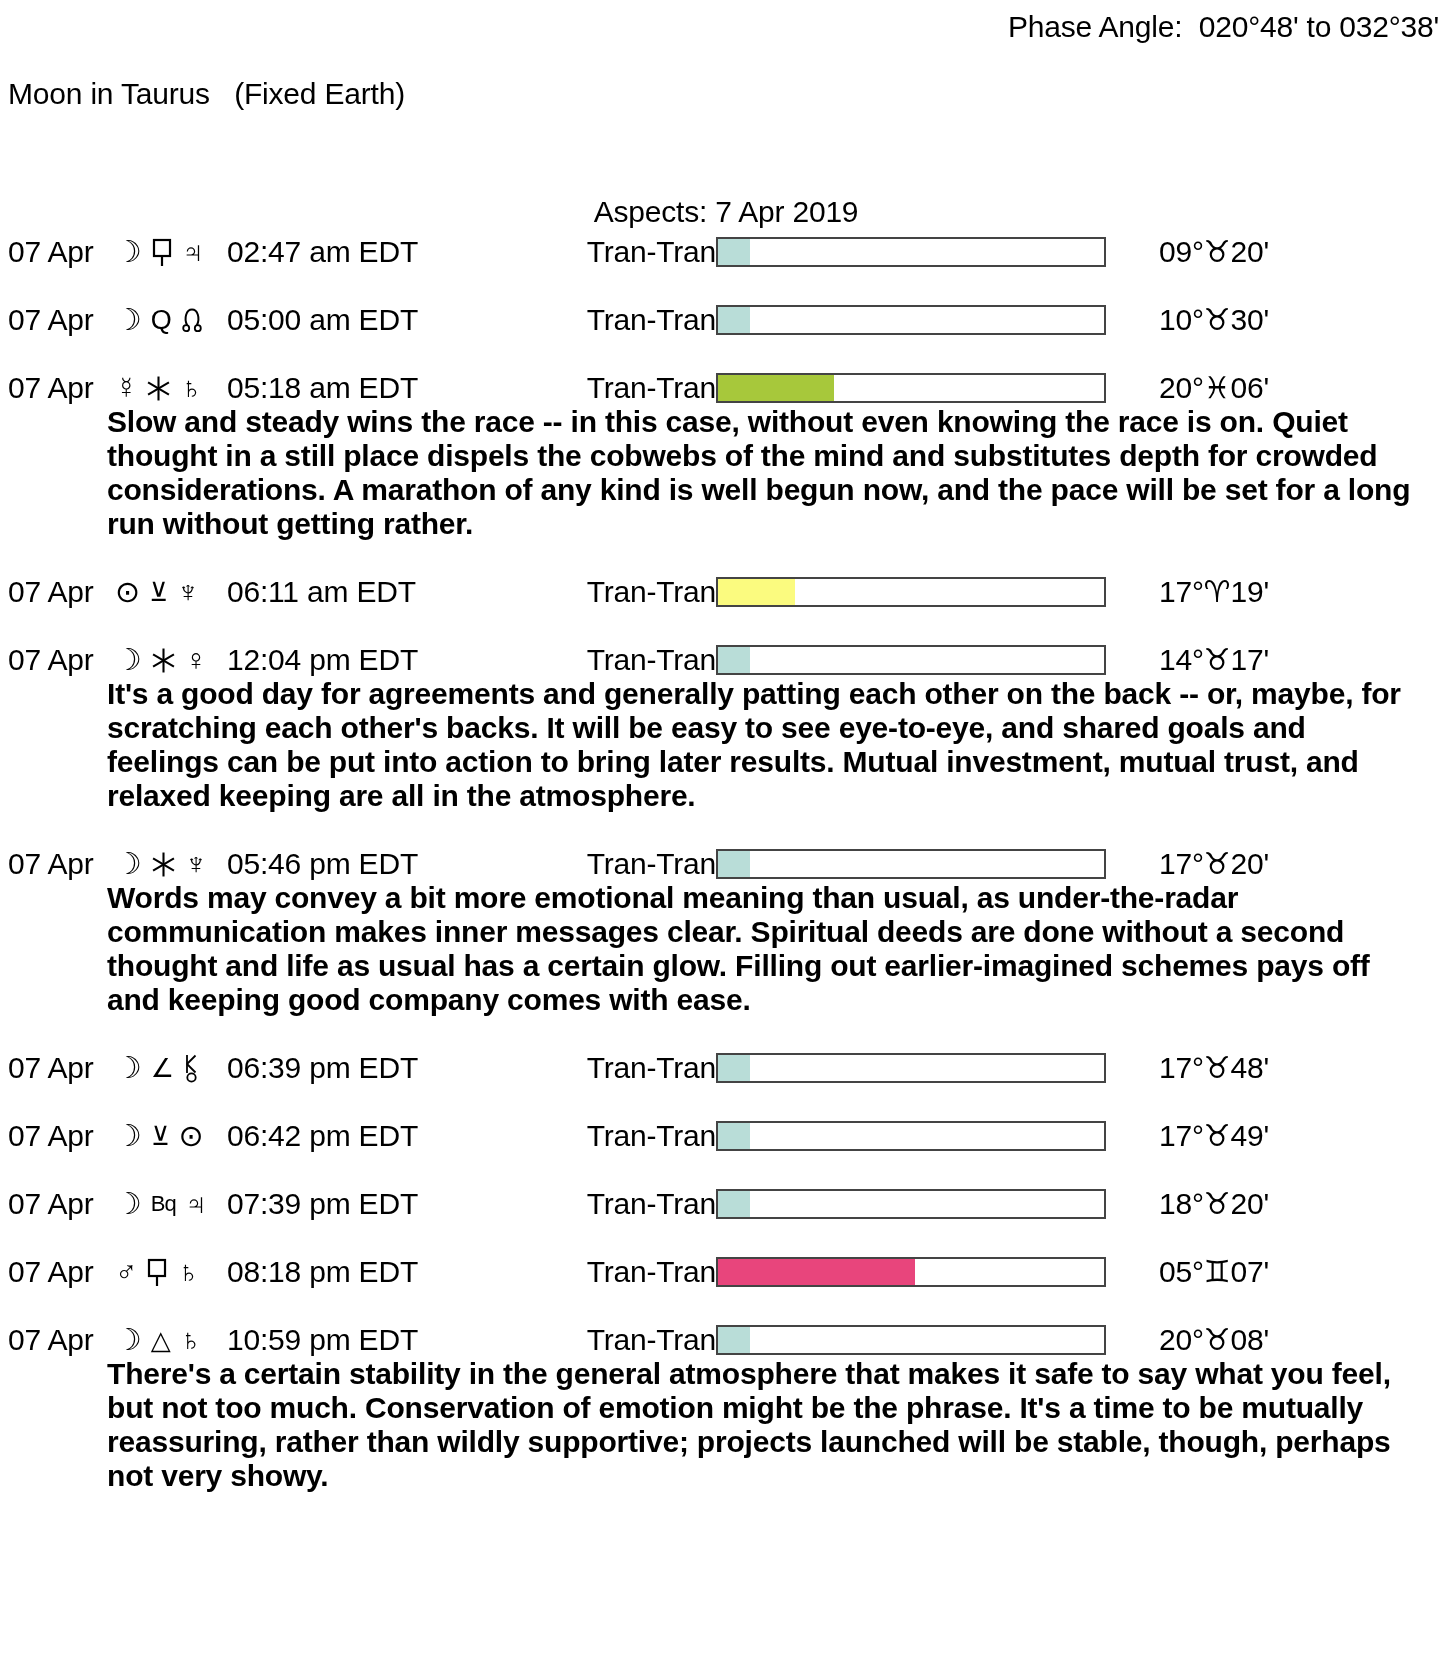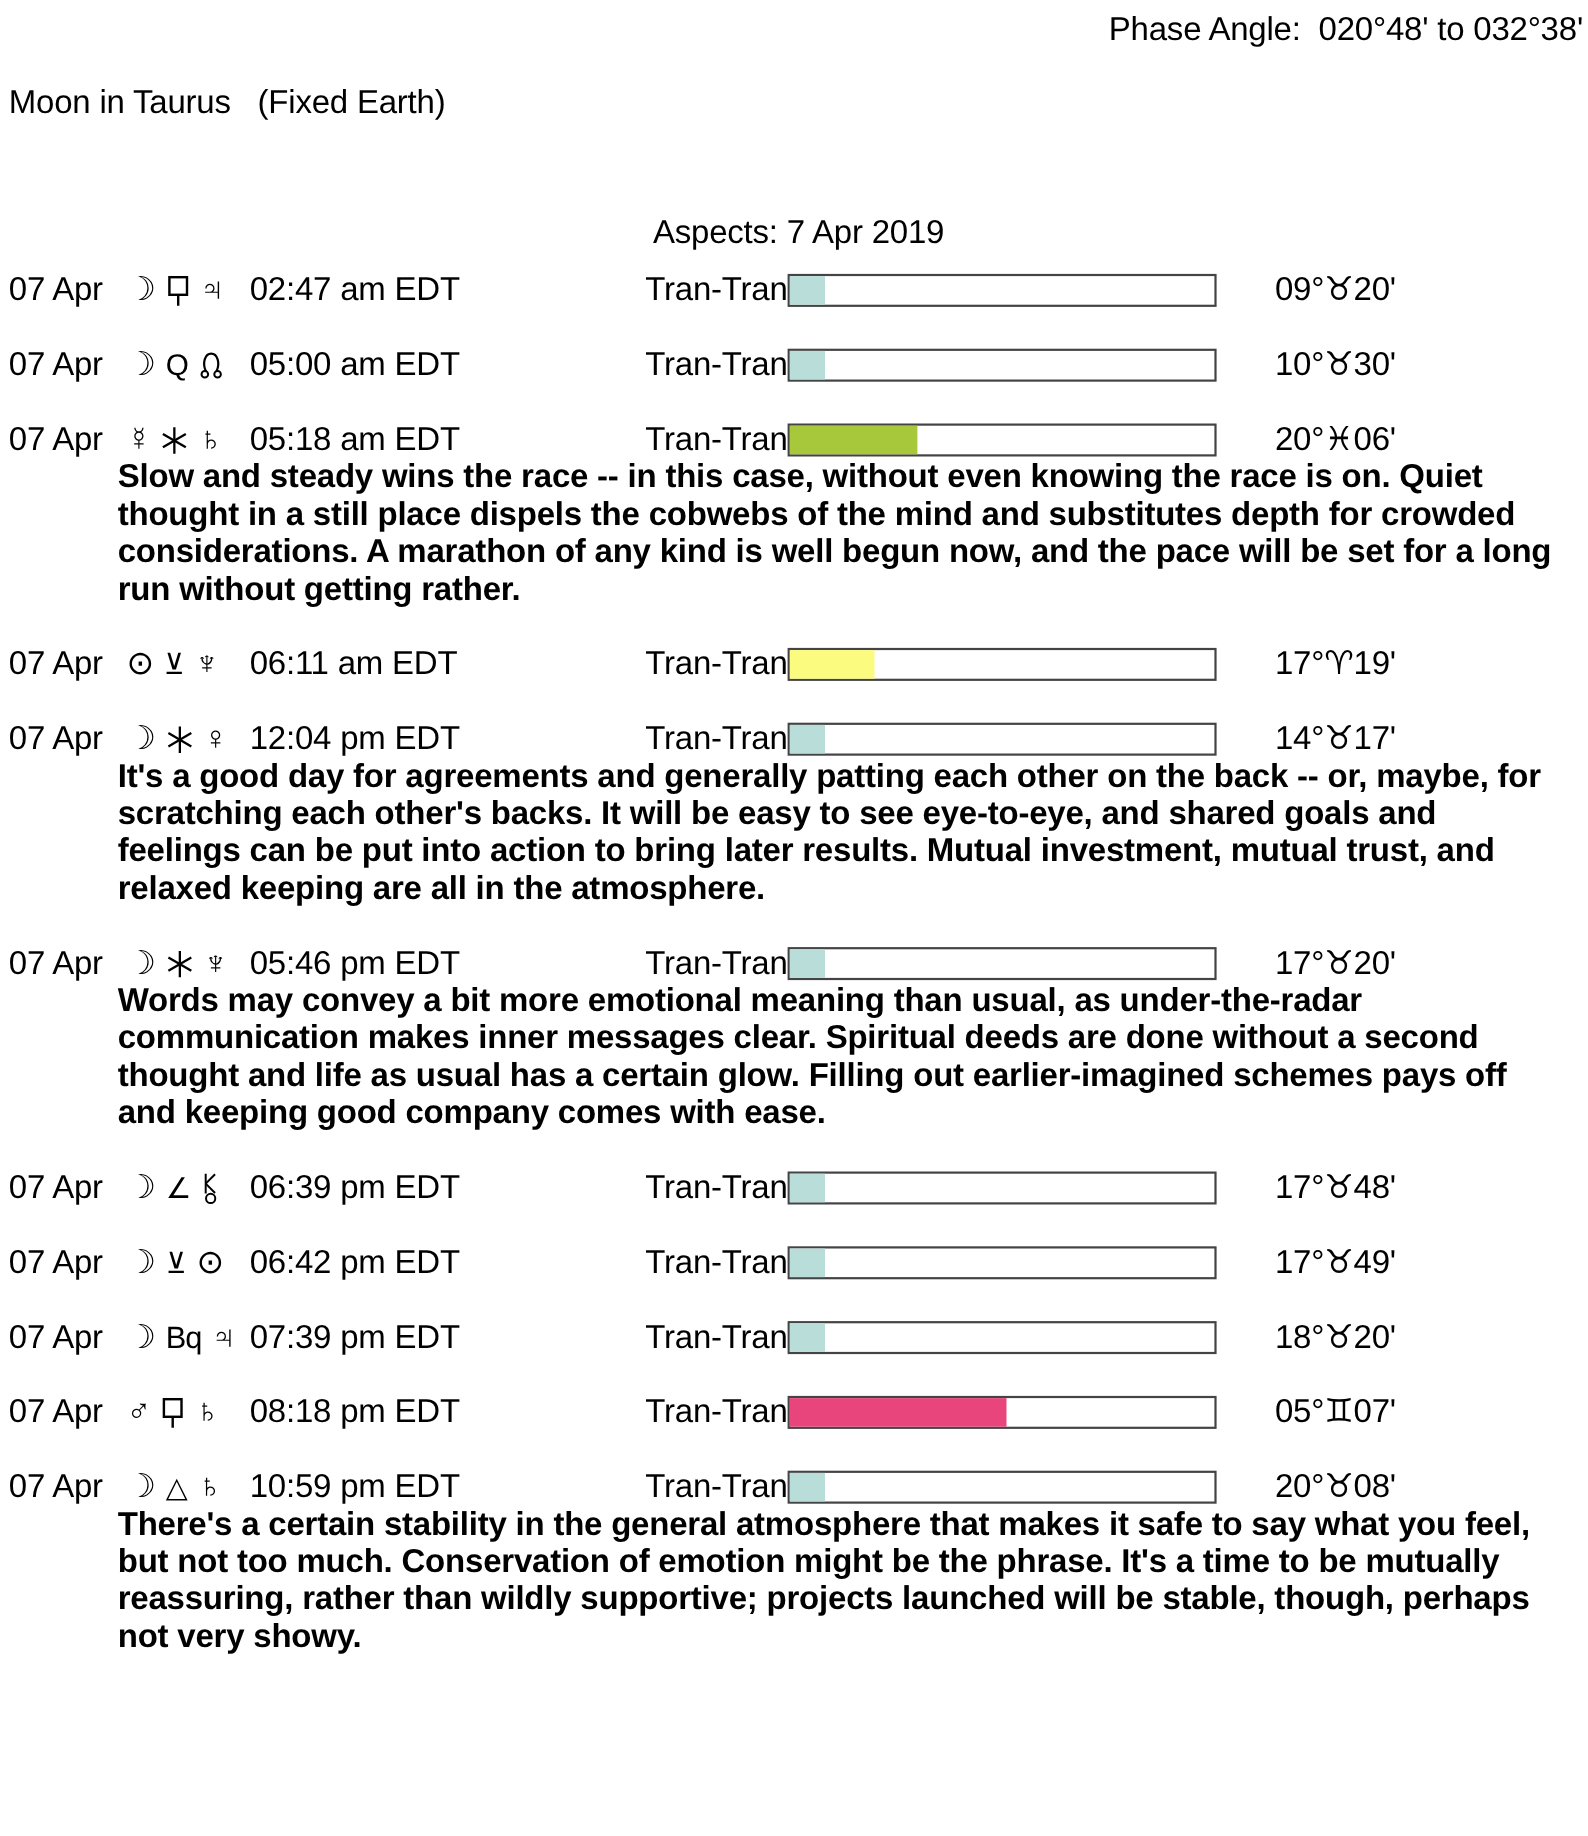--- a/index.html
+++ b/index.html
@@ -6,30 +6,30 @@
   body{
     width:1444px;height:1669px;overflow:hidden;background:#ffffff;color:#000;
     font-family:"Liberation Sans","DejaVu Sans",sans-serif;
     font-size:30px;line-height:34px;letter-spacing:-0.2px;position:relative;
   }
   .page{padding:10px 0 0 8px;}
   .hline{height:34px;margin-bottom:33px;white-space:pre;}
   .topline{position:relative;}
   .phase-angle{position:absolute;left:1000px;top:0;white-space:pre;}
   .aspects-heading{text-align:center;font-weight:400;font-size:30px;height:34px;
-    margin:84px 0 18px 0;white-space:pre;}
+    margin:84px 0 6px 0;white-space:pre;}
   .entry{margin-bottom:34px;}
   .row{display:flex;align-items:center;height:34px;white-space:pre;}
   .c-date{width:107px;flex:none;}
   .c-sym{width:112px;flex:none;display:flex;align-items:center;gap:9px;}
   .g{font-family:"Liberation Sans","DejaVu Sans",sans-serif;display:inline-block;}
   .g-planet{font-size:30px;}
   .g-aspect{font-size:26px;}
   .g-q{font-size:27px;}
-  .g-bq{font-size:28px;letter-spacing:-1px;}
+  .g-bq{font-size:22px;letter-spacing:-1px;}
   .svgi{display:block;flex:none;}
   .c-time{width:222px;flex:none;}
   .c-type{width:267px;flex:none;text-align:right;}
   .bar{flex:none;width:386px;height:26px;border:2px solid #444;background:#fff;display:block;}
   .fill{display:block;height:100%;width:0;}
   .c-deg{margin-left:53px;}
   .para{margin-left:99px;font-weight:bold;}
   .pline{height:34px;white-space:pre;}
 </style>
 </head>

